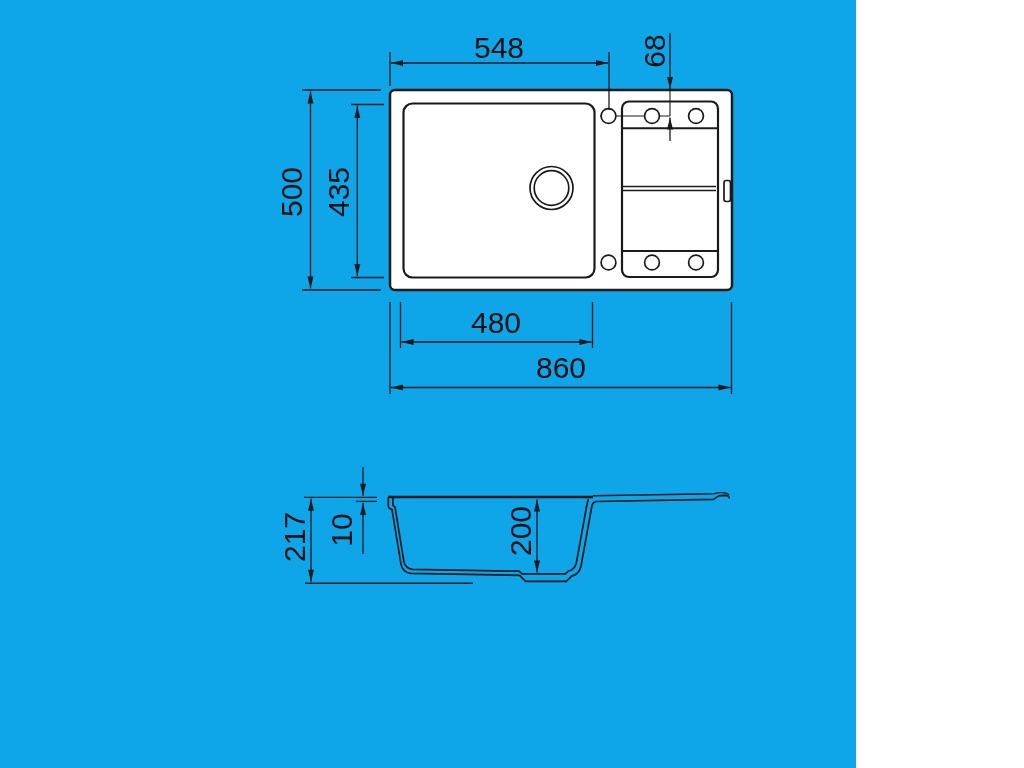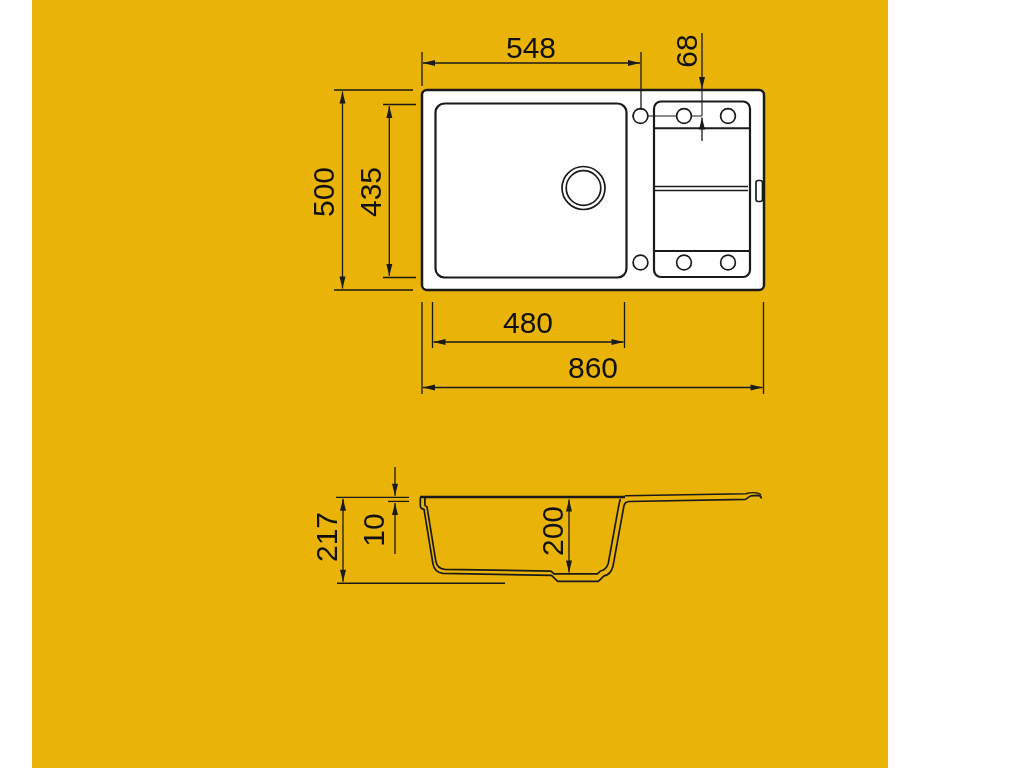--- a/index.html
+++ b/index.html
@@ -4,23 +4,22 @@
 <style>
   html, body {
     margin: 0;
     padding: 0;
     background: #ffffff;
   }
   .canvas {
     position: relative;
     width: 856px;
     height: 768px;
-    background: #eab308;
+    background: #0ea5e9;
     overflow: hidden;
-    margin-left: 32px;
   }
   svg { display: block; }
   svg line, svg path, svg rect, svg circle {
     stroke: #1a1a1a;
     fill: none;
     stroke-linecap: butt;
   }
   svg .wf { fill: #ffffff; }
   svg .rj { stroke-linejoin: round; stroke-linecap: round; }
   svg text {

